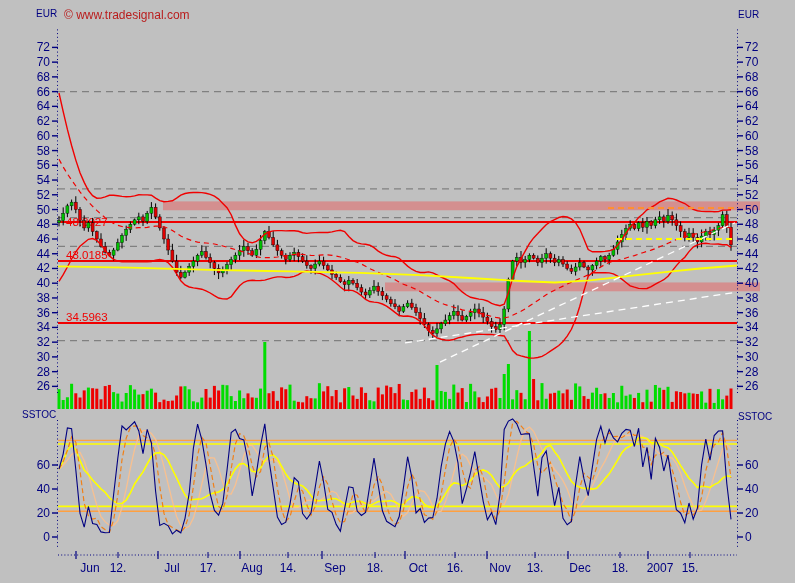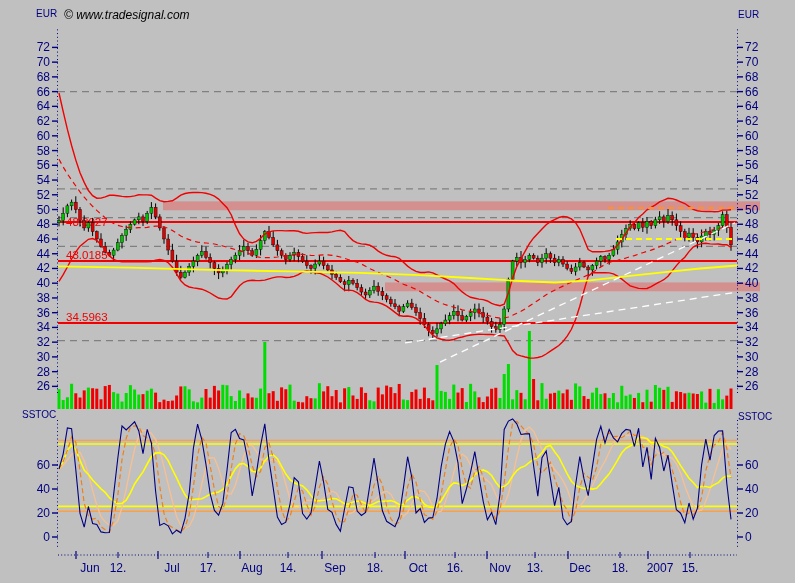--- a/index.html
+++ b/index.html
@@ -1,20 +1,20 @@
 <!DOCTYPE html>
 <html><head>
 <meta charset="utf-8">
 <style>
   html,body{margin:0;padding:0;}
   body{font-family:"Liberation Sans", sans-serif;}
   #screen{position:relative;width:795px;height:583px;background:#c0c0c0;overflow:hidden;}
   #chart-svg{position:absolute;left:0;top:0;}
   .corner-label{position:absolute;font-size:10px;color:#000080;letter-spacing:0px;}
-  .copyright{position:absolute;font-size:12px;color:#000000;font-style:italic;}
+  .copyright{position:absolute;font-size:12px;color:#b91c1c;}
   text{font-family:"Liberation Sans", sans-serif;}
 </style>
 </head>
 <body>
 
 <div id="screen">
   <svg id="chart-svg" width="795" height="583">
       <rect x="0" y="0" width="795" height="583" fill="#c0c0c0"></rect>
       <rect x="58" y="28" width="679" height="380" fill="none"></rect>
       <rect x="58" y="418" width="679" height="132" fill="none"></rect>

